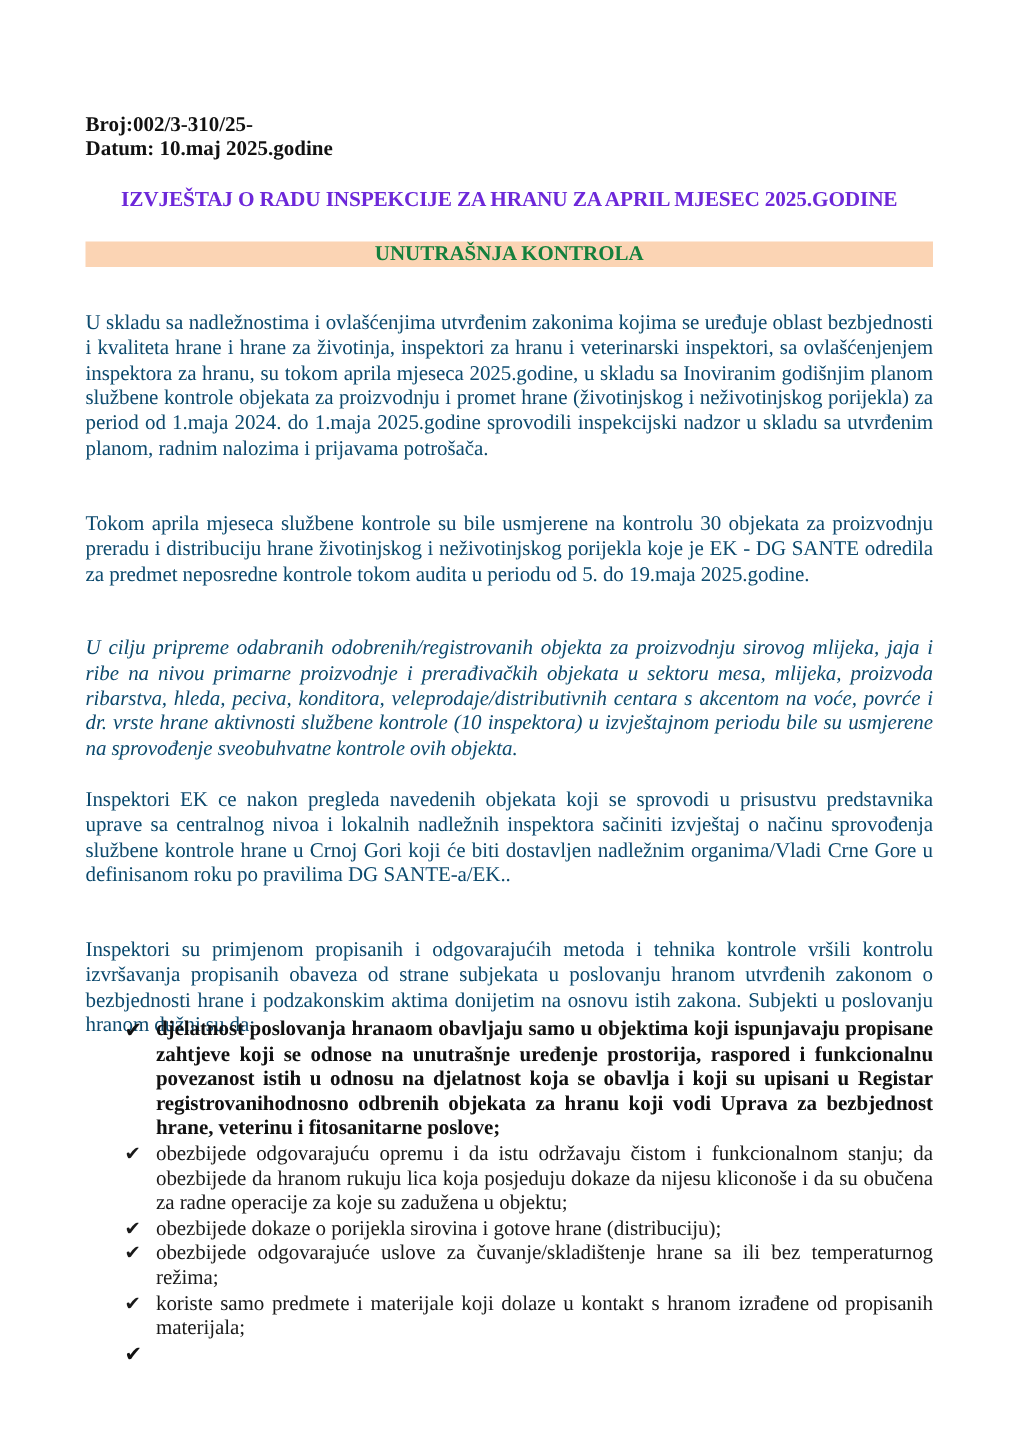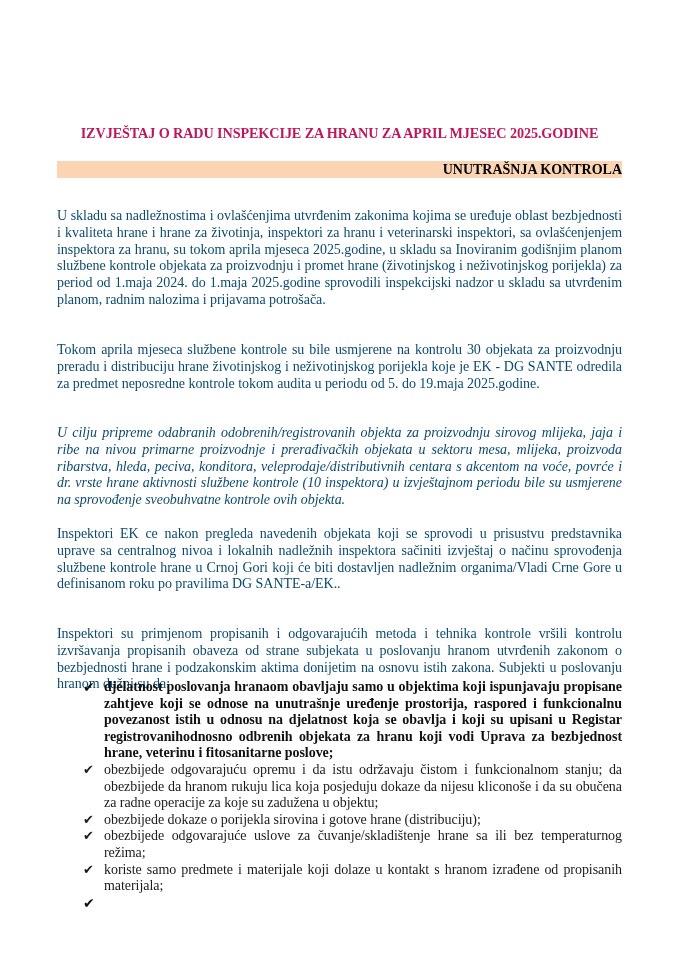--- a/index.html
+++ b/index.html
@@ -7,27 +7,27 @@
     width: 679px; height: 960px; overflow: hidden; position: relative;
     font-family: "Liberation Serif", "DejaVu Serif", serif;
     color: #1a1a1a;
   }
   .hdr {
     position: absolute; left: 57px; top: 76px;
     font-weight: bold; font-size: 14px; line-height: 16px; color: #111;
   }
   .title {
     position: absolute; left: 57px; top: 124px; width: 565px;
-    text-align: center; font-weight: bold; font-size: 14.2px; line-height: 18px; color: #be185d;
+    text-align: center; font-weight: bold; font-size: 14.2px; line-height: 18px; color: #6d28d9;
     letter-spacing: -0.1px;
   }
   .section-bar {
     position: absolute; left: 57px; top: 161px; width: 565px; height: 17px;
-    background: #fbd4b4; text-align: right;
-    font-weight: bold; font-size: 14px; line-height: 17px; color: #000000;
+    background: #fbd4b4; text-align: center;
+    font-weight: bold; font-size: 14px; line-height: 17px; color: #15803d;
   }
   .para {
     position: absolute; left: 57px; width: 565px;
     font-size: 14px; line-height: 16.8px; text-align: justify; color: #0c4a6e;
     letter-spacing: -0.05px;
   }
   .p1 { top: 194px; }
   .p2 { top: 328px; }
   .p3 { top: 411px; font-style: italic; }
   .p4 { top: 512px; }
@@ -45,20 +45,22 @@
   .check {
     position: absolute; left: 26px; top: 0; width: 14px;
     font-family: "DejaVu Sans", sans-serif; font-weight: normal; font-size: 13px;
   }
   .list li.bold .check { font-weight: bold; font-size: 14px; }
 </style>
 </head>
 <body>
 
 <div class="hdr">
+  <div>Broj:002/3-310/25-</div>
+  <div>Datum: 10.maj  2025.godine</div>
 </div>
 
 <div class="title">IZVJEŠTAJ O RADU INSPEKCIJE ZA HRANU ZA APRIL  MJESEC 2025.GODINE</div>
 
 <div class="section-bar">UNUTRAŠNJA KONTROLA</div>
 
 <p class="para p1">U skladu sa nadležnostima i ovlašćenjima utvrđenim zakonima kojima se uređuje oblast bezbjednosti i kvaliteta hrane i hrane za životinja, inspektori za hranu i veterinarski inspektori, sa ovlašćenjenjem inspektora za hranu, su tokom aprila mjeseca 2025.godine, u skladu sa Inoviranim godišnjim planom službene kontrole objekata za proizvodnju i promet hrane (životinjskog i neživotinjskog porijekla) za period od 1.maja 2024. do 1.maja 2025.godine sprovodili inspekcijski nadzor u skladu sa utvrđenim planom, radnim nalozima i prijavama potrošača.</p>
 <p class="para p2">Tokom aprila mjeseca službene kontrole su bile usmjerene na kontrolu 30 objekata za proizvodnju preradu i distribuciju hrane životinjskog i neživotinjskog porijekla koje je EK - DG SANTE odredila za predmet neposredne kontrole tokom audita  u periodu od 5. do 19.maja 2025.godine.</p>
 <p class="para p3">U cilju pripreme odabranih odobrenih/registrovanih objekta za proizvodnju sirovog mlijeka, jaja i ribe na nivou primarne proizvodnje i prerađivačkih objekata u sektoru mesa, mlijeka, proizvoda ribarstva, hleda, peciva, konditora, veleprodaje/distributivnih centara s akcentom na voće, povrće i dr. vrste hrane aktivnosti službene kontrole (10 inspektora) u izvještajnom periodu  bile su usmjerene na sprovođenje sveobuhvatne kontrole ovih objekta.</p>
 <p class="para p4"> Inspektori EK ce nakon pregleda navedenih objekata koji se sprovodi u prisustvu predstavnika uprave sa centralnog nivoa i lokalnih nadležnih inspektora sačiniti izvještaj o načinu sprovođenja službene kontrole hrane u Crnoj Gori koji će biti dostavljen nadležnim organima/Vladi Crne Gore u definisanom roku po pravilima DG SANTE-a/EK..</p>

